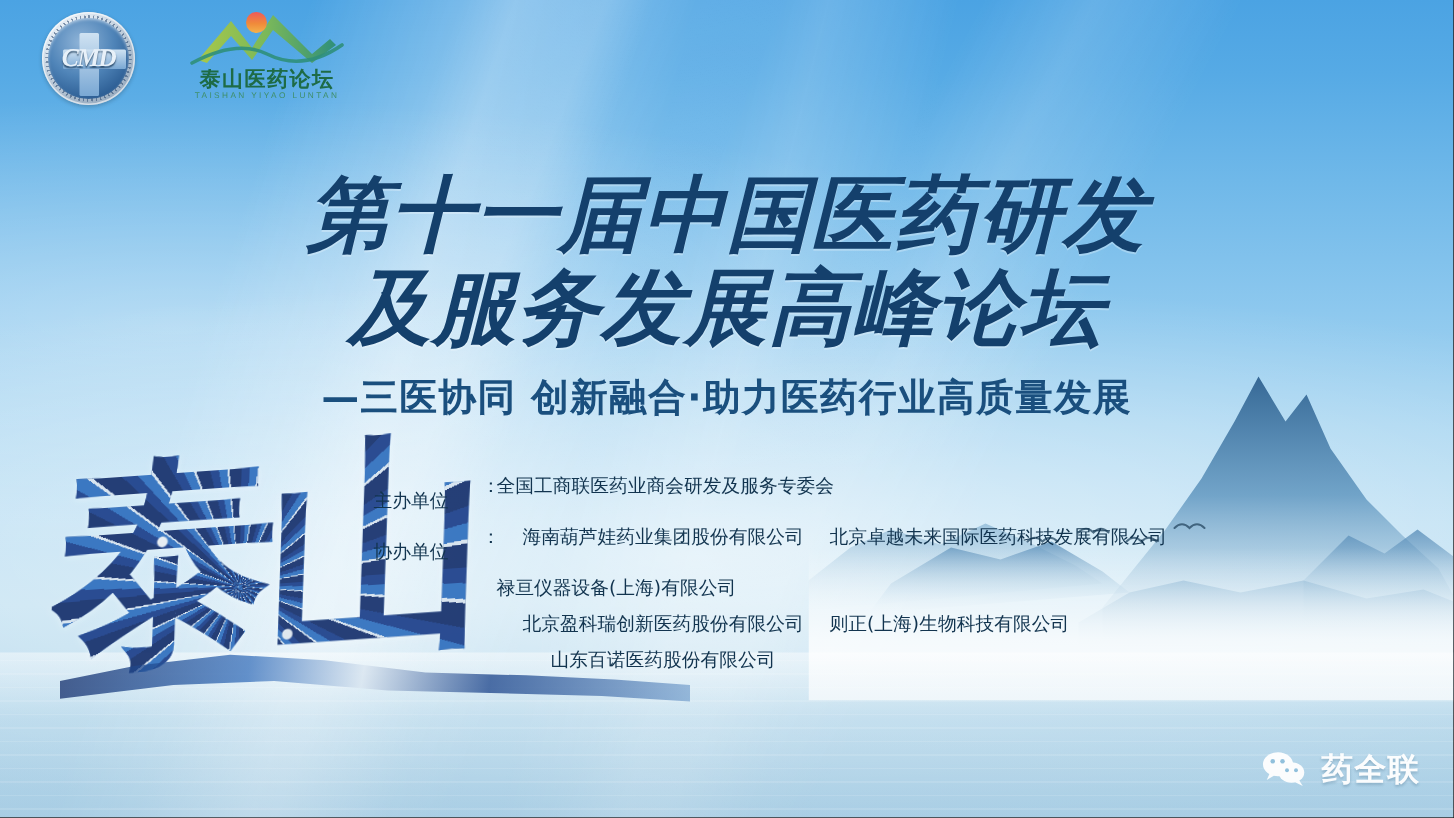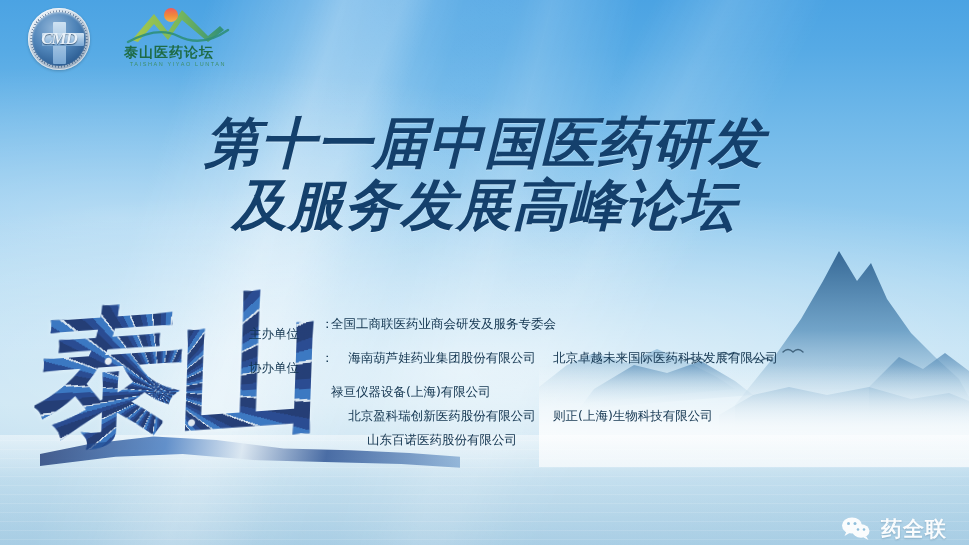--- a/index.html
+++ b/index.html
@@ -91,21 +91,21 @@
   .cmd-badge .micro{position:absolute;inset:2px;border-radius:50%;
     background:repeating-conic-gradient(from 0deg, rgba(40,70,110,.55) 0 2deg, rgba(255,255,255,0) 2deg 6deg);
     -webkit-mask:radial-gradient(circle, transparent 0 60%, #000 62% 92%, transparent 94%);
             mask:radial-gradient(circle, transparent 0 60%, #000 62% 92%, transparent 94%);}
 
   .ts-logo{position:relative;width:108px;height:66px;}
   .ts-logo .peaks{position:absolute;left:0;top:0;width:108px;height:38px;}
   .ts-logo .peaks svg{display:block;}
   .ts-logo .sun{position:absolute;left:40px;top:2px;width:14px;height:14px;border-radius:50%;
     background:linear-gradient(180deg,#ef5a5a 0%,#f08a3a 55%,#f3b24b 100%);}
-  .ts-cn{position:absolute;left:0;top:38px;width:108px;text-align:left;
+  .ts-cn{position:absolute;left:0;top:38px;width:108px;text-align:center;
     font-family:"DejaVu Sans","Liberation Sans",sans-serif;font-weight:700;font-size:14px;color:#1e6b46;letter-spacing:1px;}
   .ts-en{position:absolute;left:0;top:55px;width:108px;text-align:center;
     font-size:5.5px;color:#3f8f6a;letter-spacing:1.6px;}
 
   
   .title-wrap{position:absolute;left:0;right:0;top:112px;text-align:center;}
   .title-line{
     font-family:"DejaVu Sans","Liberation Sans",sans-serif;
     font-weight:700;font-size:55px;line-height:62px;letter-spacing:1px;
     color:#14406c;
@@ -123,21 +123,21 @@
   .org{position:absolute;left:249px;top:312px;font-size:12.5px;line-height:24px;color:#12344f;
        font-family:"DejaVu Sans","Liberation Sans",sans-serif;}
   .org-row{display:flex;}
   .org-label{width:72px;flex:none;margin-top:10px;}
   .org-colon{width:10px;flex:none;}
   .org-col1{width:222px;flex:none;text-align:center;}
   .org-col2{flex:none;}
   .org-indent{width:82px;flex:none;}
 
   
-  .wm{position:absolute;right:22px;bottom:2px;display:flex;align-items:center;gap:9px;opacity:.95;}
+  .wm{position:absolute;right:22px;bottom:18px;display:flex;align-items:center;gap:9px;opacity:.95;}
   .wm .wx{width:32px;height:26px;position:relative;}
   .wm .wx svg{display:block;}
   .wm .wm-text{font-family:"DejaVu Sans","Liberation Sans",sans-serif;font-weight:700;font-size:21px;color:#ffffff;
     text-shadow:0 1px 2px rgba(60,100,130,.35);letter-spacing:1px;}
 </style>
 </head>
 <body>
 
 <div id="poster">
 
@@ -225,20 +225,21 @@
       </div>
       <div class="sun"></div>
       <div class="ts-cn">泰山医药论坛</div>
       <div class="ts-en">TAISHAN YIYAO LUNTAN</div>
     </div>
   </div>
 
   <div class="title-wrap">
     <div class="title-line">第十一届中国医药研发</div>
     <div class="title-line">及服务发展高峰论坛</div>
+    <div class="subtitle">—三医协同 创新融合·助力医药行业高质量发展</div>
   </div>
 
   <div class="org">
     <div class="org-row">
       <span class="org-label">主办单位</span>
       <span class="org-colon">：</span>
       <span class="org-col1" style="width:auto">全国工商联医药业商会研发及服务专委会</span>
     </div>
     <div class="org-row">
       <span class="org-label">协办单位</span>

